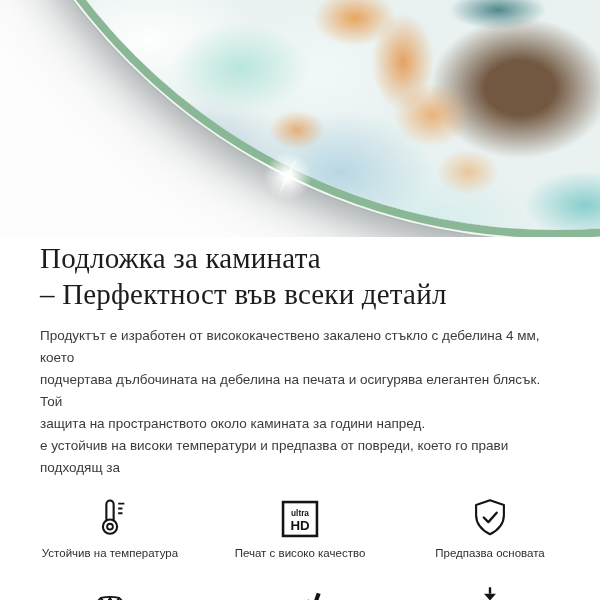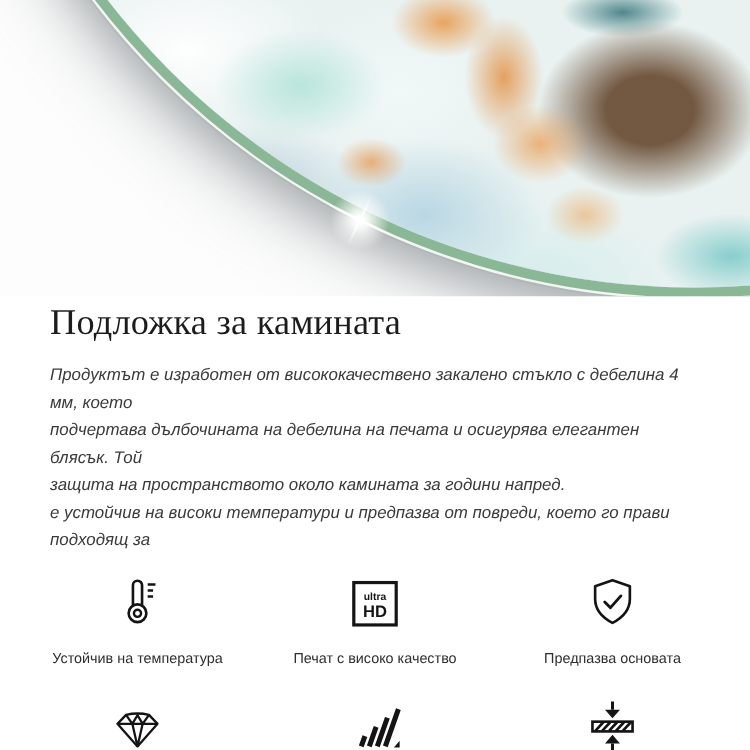--- a/index.html
+++ b/index.html
@@ -48,50 +48,51 @@
     background:linear-gradient(90deg, rgba(255,255,255,0) 0%, rgba(255,255,255,0.95) 42%, #ffffff 50%, rgba(255,255,255,0.95) 58%, rgba(255,255,255,0) 100%);}
   .sparkle::before{transform:rotate(26deg);}
   .sparkle::after{transform:rotate(116deg);left:8px;right:8px;}
 
   
   .content{padding:0 40px;}
   .title{
     font-family:"Liberation Serif", serif;font-weight:400;color:#1c1c1c;
     font-size:29px;line-height:36px;margin:3px 0 0 0;letter-spacing:0.2px;
   }
-  .description{margin-top:13px;font-size:13.5px;line-height:22px;color:#3b3b3b;font-style:italic;}
+  .description{margin-top:13px;font-size:13.5px;line-height:22px;color:#3b3b3b;}
 
   
   .features{
     margin:14px 15px 0 15px;
     display:grid;grid-template-columns:1fr 1fr 1fr;row-gap:23px;
   }
   .feature{display:flex;flex-direction:column;align-items:center;}
   .feature .icon-box{height:48px;display:flex;align-items:flex-end;justify-content:center;text-align:center;}
-  .feature .label{margin-top:16px;font-size:11.5px;color:#2e2e2e;text-align:center;white-space:nowrap;}
+  .feature .label{margin-top:6px;font-size:11.5px;color:#2e2e2e;text-align:center;white-space:nowrap;}
   svg.fi{display:block;}
   svg.fi text{font-family:"Liberation Sans", sans-serif;fill:#141414;}
 </style>
 </head>
 <body>
 
 <div class="page">
 
   <div class="hero">
     <div class="disc-shadow"></div>
     <div class="disc">
       <div class="disc-art"></div>
     </div>
     <div class="sparkle"></div>
   </div>
 
   <div class="content">
 
     <h1 class="title">
       <div>Подложка за камината</div>
+      <div>– Перфектност във всеки детайл</div>
     </h1>
 
     <div class="description">
       <div>Продуктът е изработен от висококачествено закалено стъкло с дебелина 4 мм, което</div>
       <div>подчертава дълбочината на дебелина на печата и осигурява елегантен блясък. Той</div>
       <div>защита на пространството около камината за години напред.</div>
       <div>е устойчив на високи температури и предпазва от повреди, което го прави подходящ за</div>
     </div>
   </div>
 

